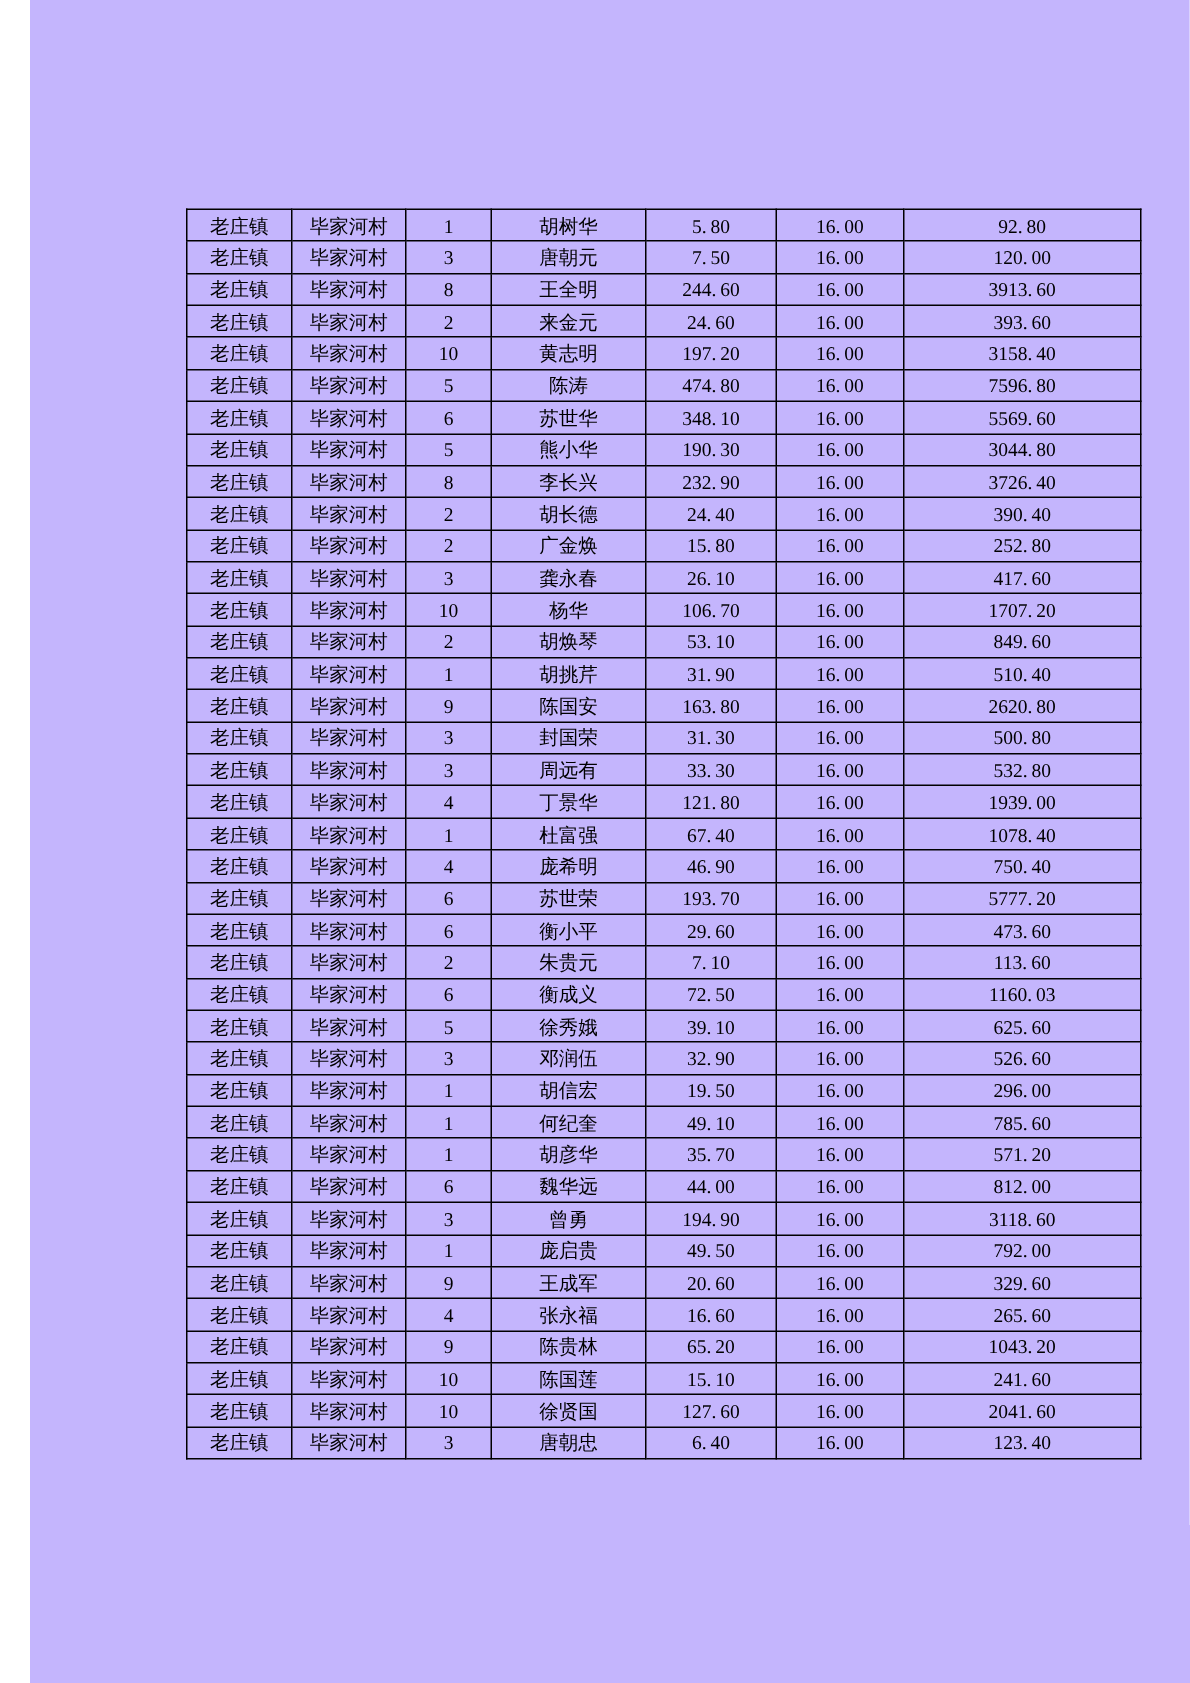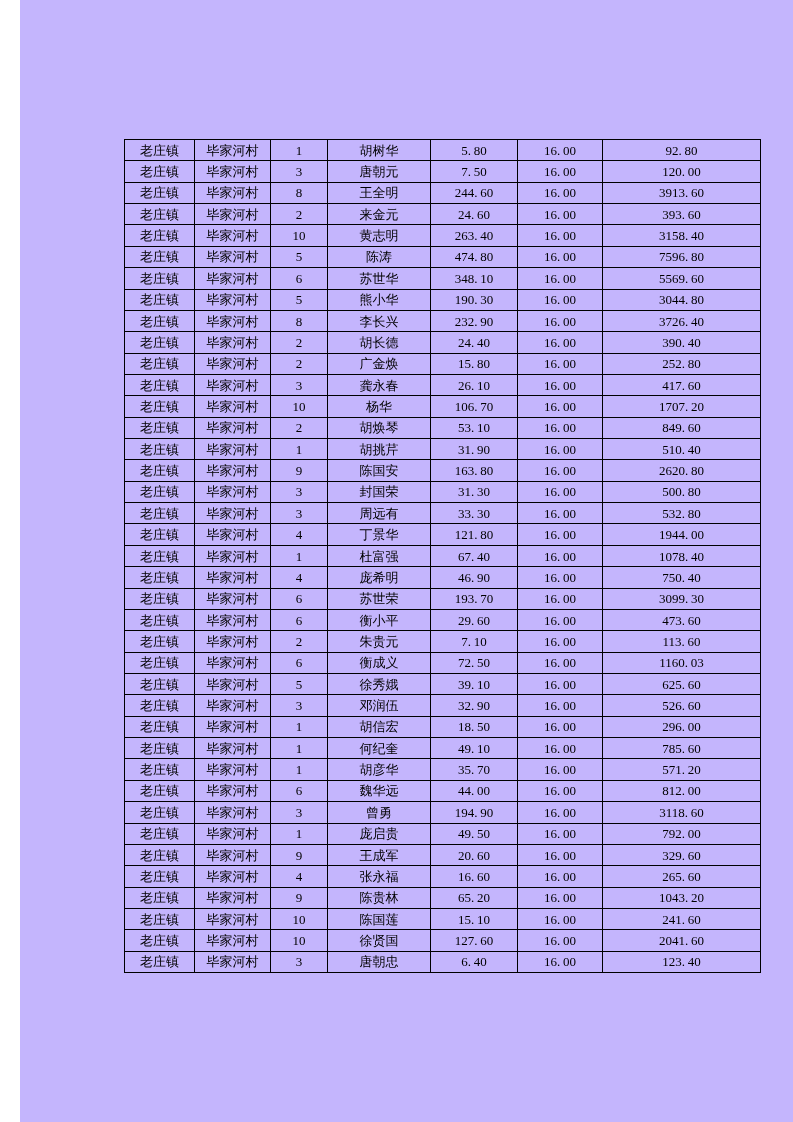--- a/index.html
+++ b/index.html
@@ -97,21 +97,21 @@
           <td>来金元</td>
           <td>24. 60</td>
           <td>16. 00</td>
           <td>393. 60</td>
         </tr>
         <tr>
           <td>老庄镇</td>
           <td>毕家河村</td>
           <td>10</td>
           <td>黄志明</td>
-          <td>263. 40</td>
+          <td>197. 20</td>
           <td>16. 00</td>
           <td>3158. 40</td>
         </tr>
         <tr>
           <td>老庄镇</td>
           <td>毕家河村</td>
           <td>5</td>
           <td>陈涛</td>
           <td>474. 80</td>
           <td>16. 00</td>
@@ -225,21 +225,21 @@
           <td>16. 00</td>
           <td>532. 80</td>
         </tr>
         <tr>
           <td>老庄镇</td>
           <td>毕家河村</td>
           <td>4</td>
           <td>丁景华</td>
           <td>121. 80</td>
           <td>16. 00</td>
-          <td>1944. 00</td>
+          <td>1939. 00</td>
         </tr>
         <tr>
           <td>老庄镇</td>
           <td>毕家河村</td>
           <td>1</td>
           <td>杜富强</td>
           <td>67. 40</td>
           <td>16. 00</td>
           <td>1078. 40</td>
         </tr>
@@ -252,21 +252,21 @@
           <td>16. 00</td>
           <td>750. 40</td>
         </tr>
         <tr>
           <td>老庄镇</td>
           <td>毕家河村</td>
           <td>6</td>
           <td>苏世荣</td>
           <td>193. 70</td>
           <td>16. 00</td>
-          <td>3099. 30</td>
+          <td>5777. 20</td>
         </tr>
         <tr>
           <td>老庄镇</td>
           <td>毕家河村</td>
           <td>6</td>
           <td>衡小平</td>
           <td>29. 60</td>
           <td>16. 00</td>
           <td>473. 60</td>
         </tr>
@@ -304,21 +304,21 @@
           <td>邓润伍</td>
           <td>32. 90</td>
           <td>16. 00</td>
           <td>526. 60</td>
         </tr>
         <tr>
           <td>老庄镇</td>
           <td>毕家河村</td>
           <td>1</td>
           <td>胡信宏</td>
-          <td>18. 50</td>
+          <td>19. 50</td>
           <td>16. 00</td>
           <td>296. 00</td>
         </tr>
         <tr>
           <td>老庄镇</td>
           <td>毕家河村</td>
           <td>1</td>
           <td>何纪奎</td>
           <td>49. 10</td>
           <td>16. 00</td>

